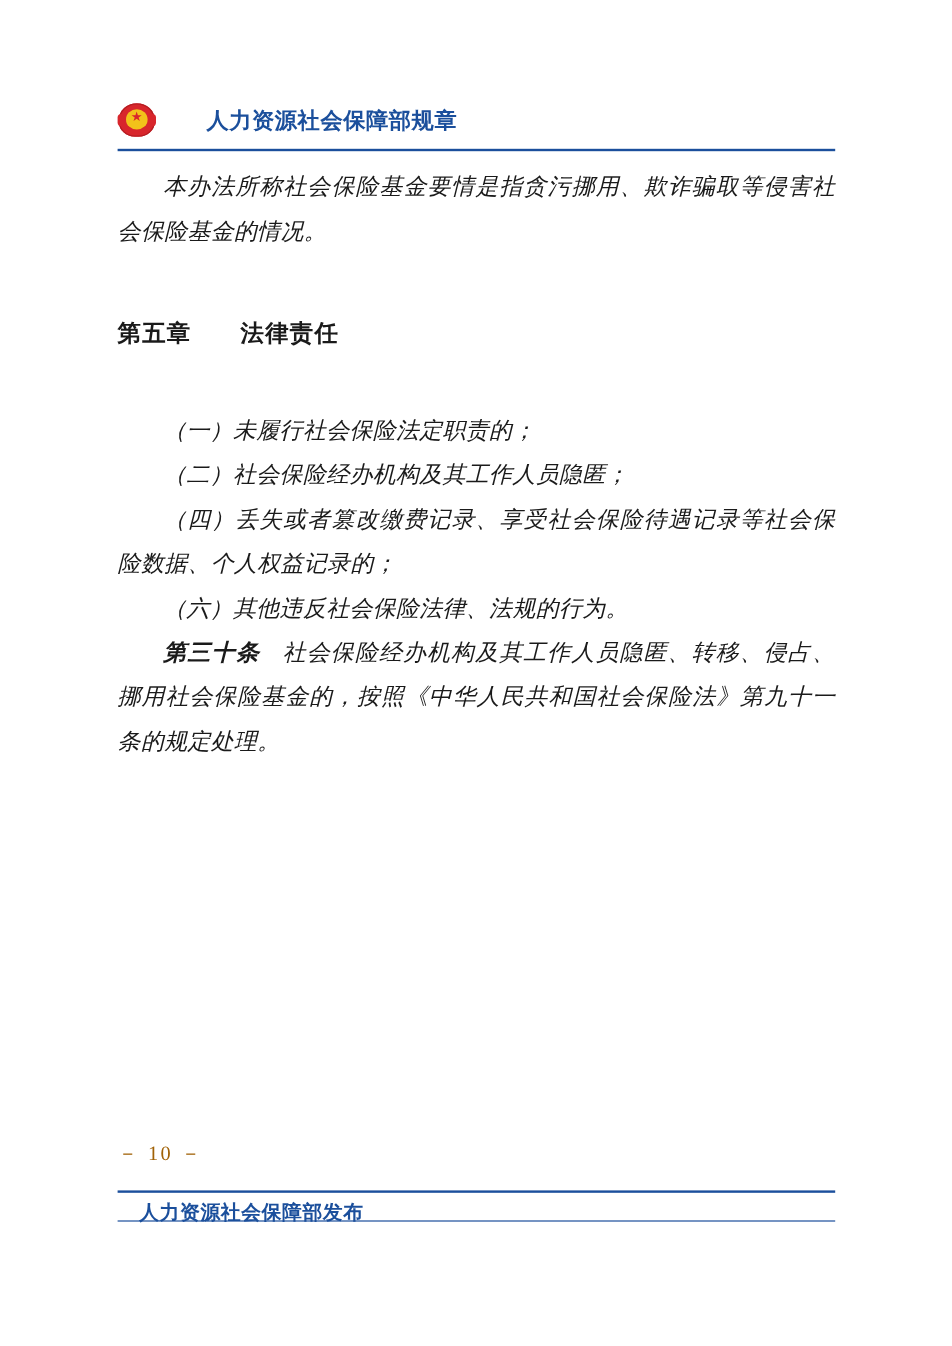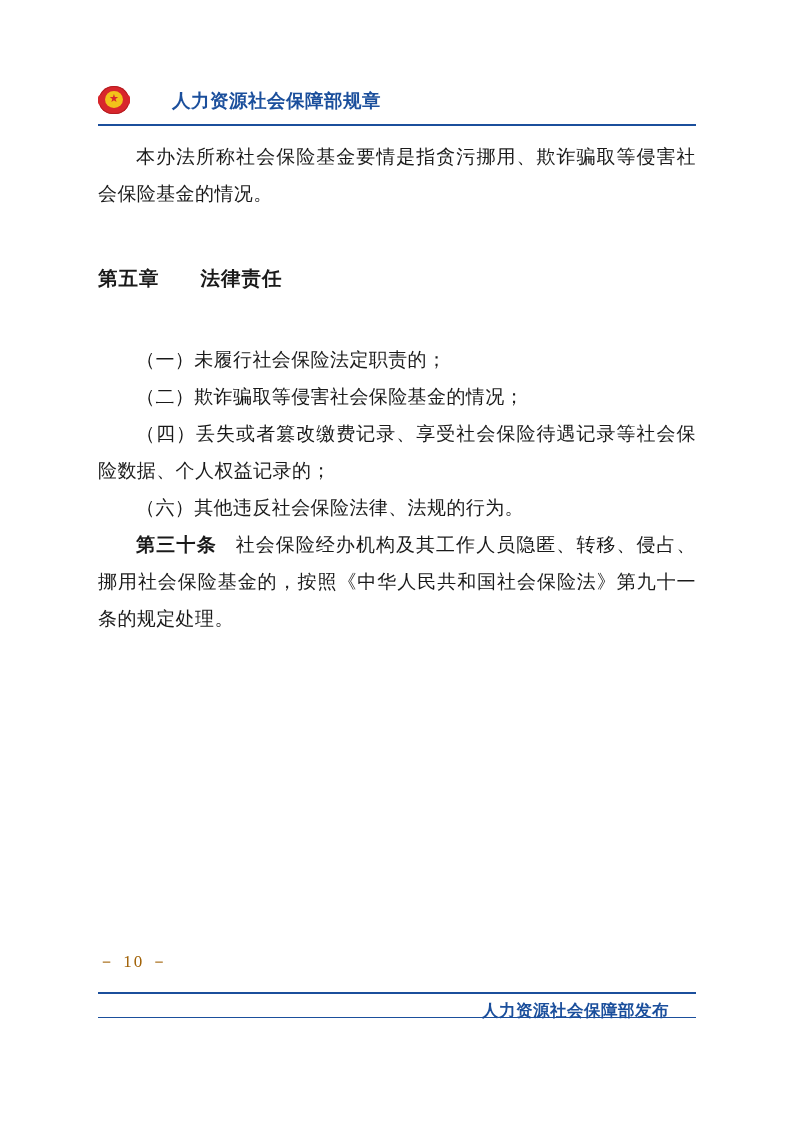--- a/index.html
+++ b/index.html
@@ -95,20 +95,21 @@
     width: 598px;
     color: #1a1a1a;
   }
   .para {
     font-size: 19px;
     line-height: 37px;
     text-align: justify;
     text-justify: inter-ideograph;
     margin: 0;
     letter-spacing: 0.4px;
+    font-style: italic;
   }
   .indent {
     text-indent: 38px;
   }
   .chapter-title {
     font-size: 19.5px;
     font-weight: bold;
     line-height: 37px;
     margin: 0;
     letter-spacing: 1px;
@@ -143,24 +144,24 @@
   }
   .footer-rule-bottom {
     position: absolute;
     left: 98px;
     top: 1017px;
     width: 598px;
     border-top: 1.1px solid #1b4f9c;
   }
   .footer-text {
     position: absolute;
-    left: 81px;
+    left: 116px;
     top: 1000px;
     width: 598px;
-    text-align: right;
+    text-align: left;
     padding-right: 10px;
     box-sizing: border-box;
     color: #1b4f9c;
     font-size: 16.5px;
     font-weight: bold;
     font-family: "DejaVu Sans", "Liberation Sans", sans-serif;
     letter-spacing: 0.5px;
   }
 </style>
 </head>
@@ -185,21 +186,21 @@
     <p class="para indent">本办法所称社会保险基金要情是指贪污挪用、欺诈骗取等侵害社会保险基金的情况。</p>
 
     <div class="gap-lg"></div>
 
     <p class="chapter-title">第五章　　法律责任</p>
 
     <div class="gap-md"></div>
 
 
     <p class="para indent">（一）未履行社会保险法定职责的；</p>
-    <p class="para indent">（二）欺诈骗取等侵害社会保险基金的情况；</p>
+    <p class="para indent">（二）社会保险经办机构及其工作人员隐匿；</p>
     <p class="para indent">（四）丢失或者篡改缴费记录、享受社会保险待遇记录等社会保险数据、个人权益记录的；</p>
     <p class="para indent">（六）其他违反社会保险法律、法规的行为。</p>
 
     <p class="para indent"><span class="art-no">第三十条</span><span class="art-sep"></span><span>社会保险经办机构及其工作人员隐匿、转移、侵占、挪用社会保险基金的，按照《中华人民共和国社会保险法》第九十一条的规定处理。</span></p>
 
   </div>
 
   <div class="page-number">－ 10 －</div>
   <div class="footer-rule-top"></div>
   <div class="footer-rule-bottom"></div>

